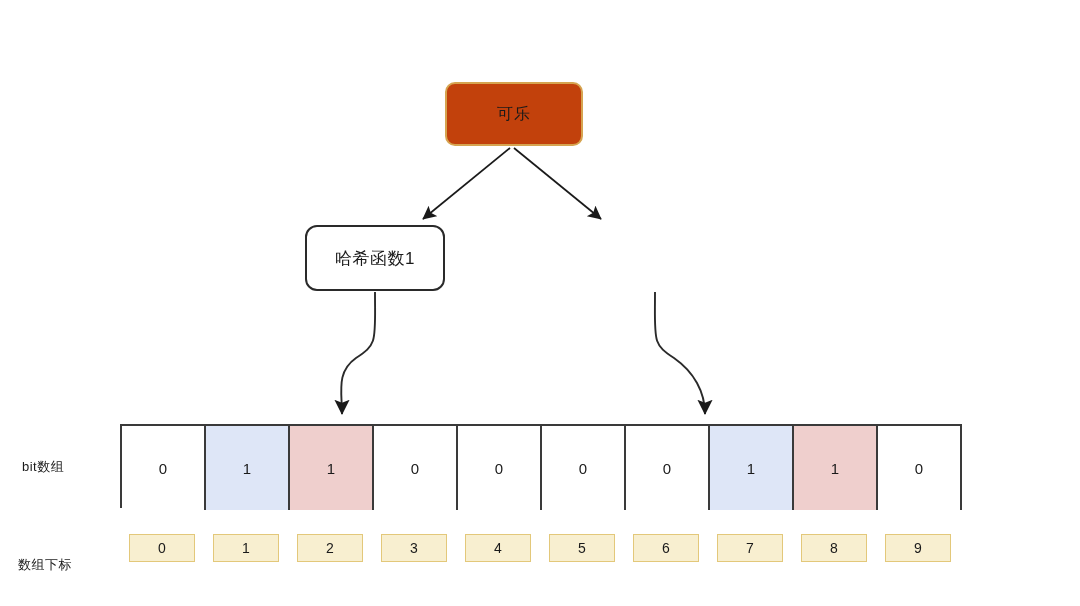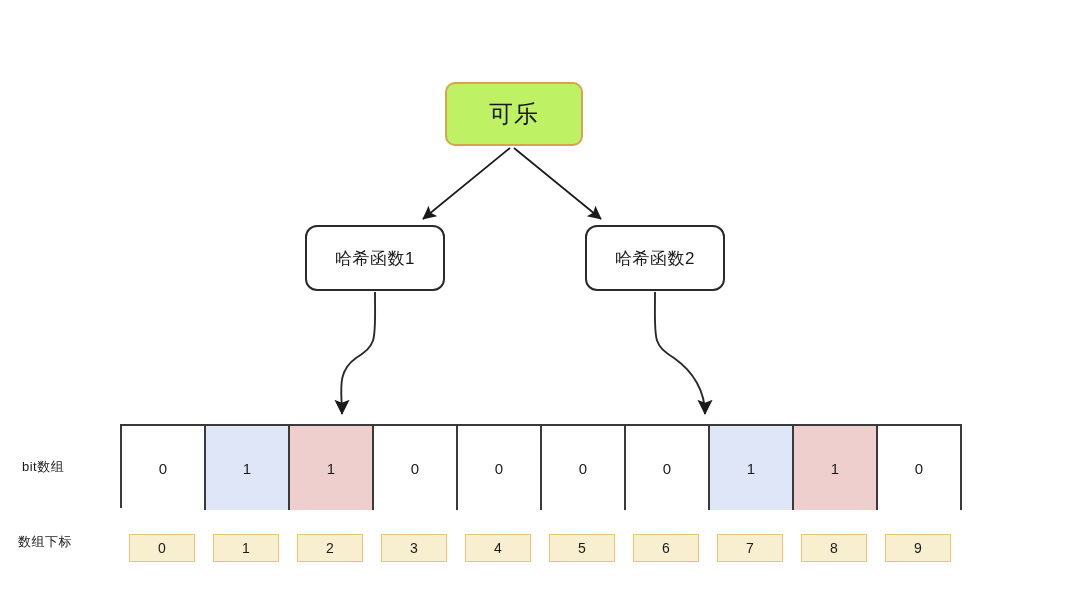--- a/index.html
+++ b/index.html
@@ -18,28 +18,28 @@
     overflow: hidden;
   }
 
   
   .node-source {
     position: absolute;
     left: 445px;
     top: 82px;
     width: 138px;
     height: 64px;
-    background: #bef264;
+    background: #c2410c;
     border: 2px solid #D6A450;
     border-radius: 10px;
     box-sizing: border-box;
     display: flex;
     align-items: center;
     justify-content: center;
-    font-size: 24px;
+    font-size: 16px;
     color: #1a1a1a;
     letter-spacing: 1px;
   }
 
   
   .node-hash {
     position: absolute;
     top: 225px;
     width: 140px;
     height: 66px;
@@ -124,21 +124,21 @@
 
   
   .row-label {
     position: absolute;
     font-size: 13px;
     color: #1a1a1a;
     white-space: nowrap;
     letter-spacing: 0.5px;
   }
   .row-label.bit { left: 22px; top: 458px; }
-  .row-label.idx { left: 18px; top: 533px; text-align: right; }
+  .row-label.idx { left: 18px; top: 556px; text-align: right; }
 </style>
 </head>
 <body>
 
 <div id="canvas">
 
   <svg id="arrows" viewBox="0 0 1080 606" xmlns="http://www.w3.org/2000/svg">
     <defs>
       <marker id="ah" markerWidth="10" markerHeight="10" refX="7.5" refY="4" orient="auto" markerUnits="strokeWidth">
         <path d="M0,0 L8,4 L0,8 L1.6,4 z" fill="#1a1a1a"></path>
@@ -154,23 +154,20 @@
     <path d="M655,292 C655,340 652,344 674,358 C694,372 705,392 705,414" fill="none" stroke="#2a2a2a" stroke-width="1.9" marker-end="url(#ah)"></path>
   </svg>
 
   <div class="node-source">
     <span>可乐</span>
   </div>
 
   <div class="node-hash h1">
     <span>哈希函数1</span>
   </div>
-  <div class="node-hash h2">
-    <span>哈希函数2</span>
-  </div>
 
   <div class="row-label bit">bit数组</div>
   <div class="row-label idx">数组下标</div>
 
   <div class="bit-array">
     <div class="bit-cell">
         <span>0</span>
       </div>
     <div class="bit-cell fill-blue">
         <span>1</span>

